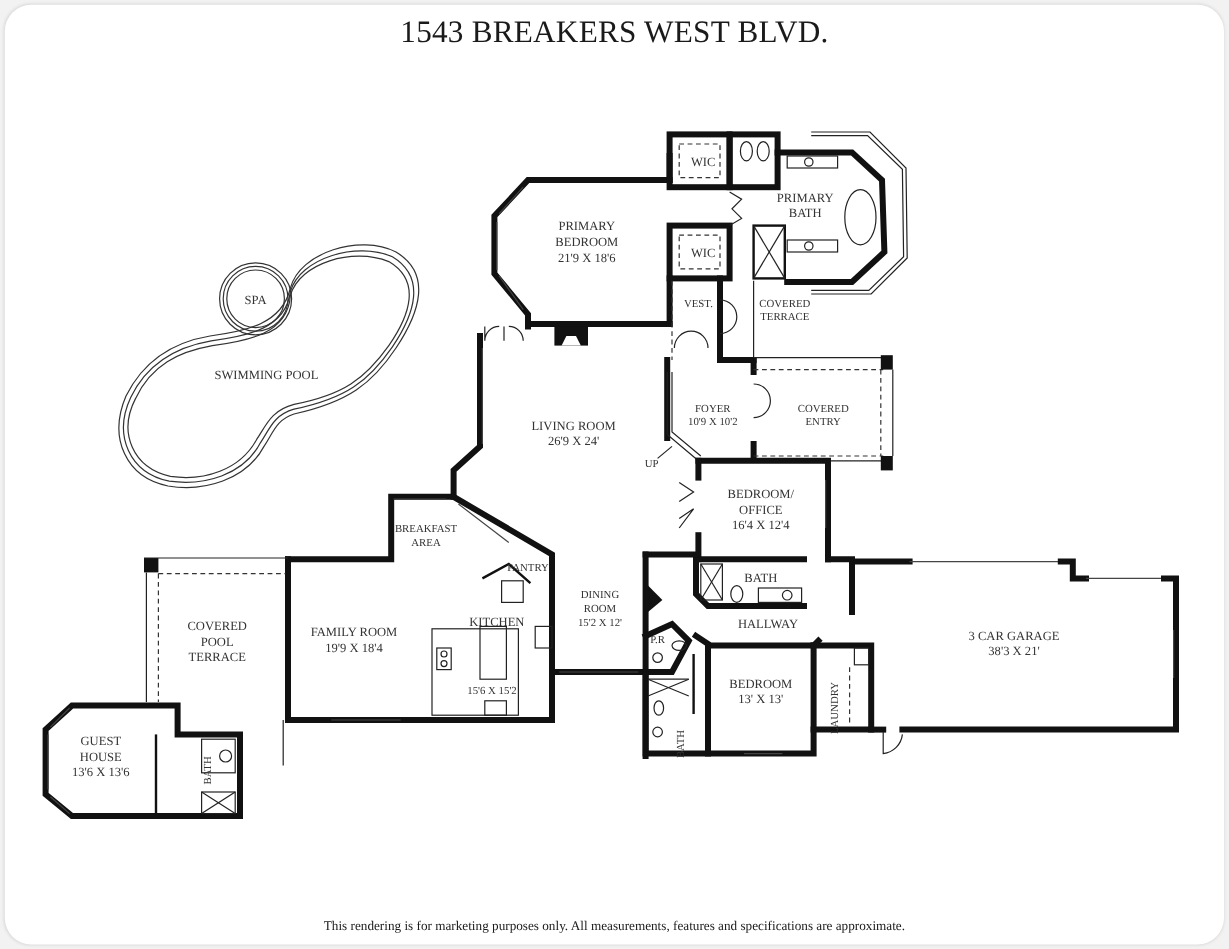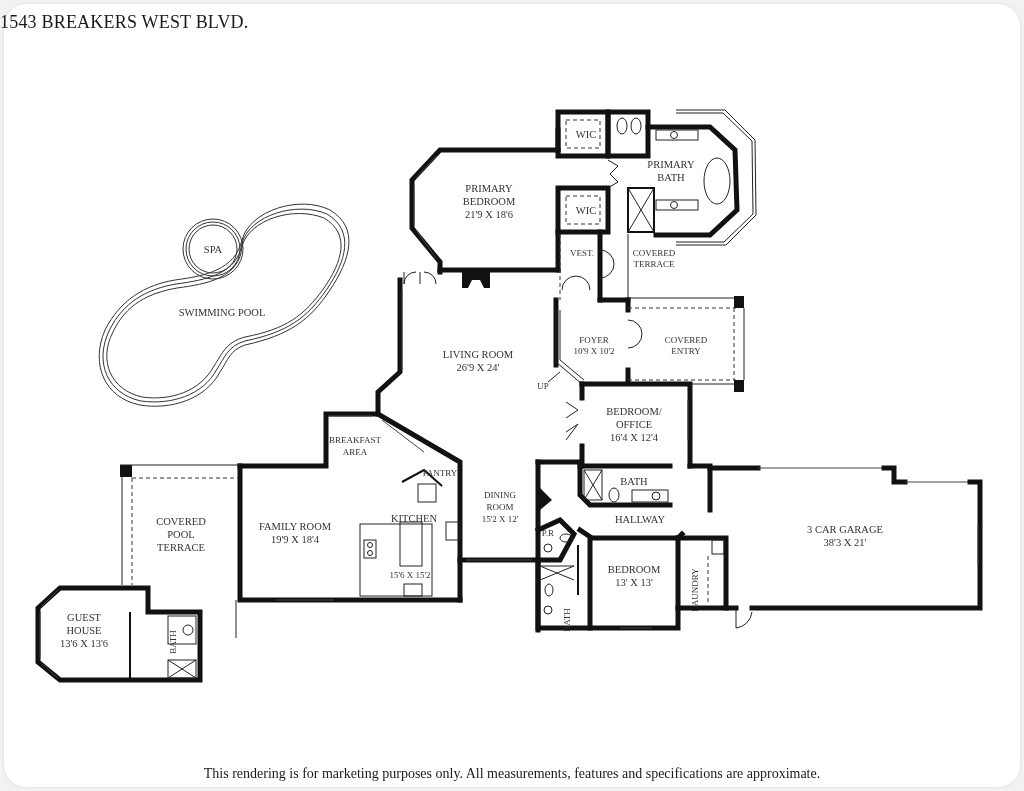--- a/index.html
+++ b/index.html
@@ -2,26 +2,26 @@
 <html><head>
 <meta charset="utf-8">
 <style>
   html, body { margin: 0; padding: 0; background: #f2f2f2; }
   body { width: 1024px; height: 791px; overflow: hidden; font-family: "Liberation Serif", serif; }
   .sheet {
     position: absolute; left: 4px; top: 4px; width: 1016px; height: 783px;
     background: #ffffff; border-radius: 22px; box-shadow: 0 0 3px rgba(0,0,0,0.12);
   }
   .title {
-    position: absolute; left: 0; width: 1024px; top: 12px; 
-    font-size: 18px; color: #1a1a1a; letter-spacing: 0.2px;
+    position: absolute; left: 0; width: 1024px; top: 12px; text-align: center;
+    font-size: 26px; color: #1a1a1a; letter-spacing: 0.2px;
   }
   .disclaimer {
     position: absolute; left: 0; width: 1024px; top: 766px; text-align: center;
-    font-size: 14px; color: #1a1a1a;
+    font-size: 11px; color: #1a1a1a;
   }
   svg.plan { position: absolute; left: 0; top: 0; }
   .wall { fill: none; stroke: #111; stroke-width: 5; stroke-linejoin: miter; stroke-linecap: square; }
   .wall-thin { fill: none; stroke: #111; stroke-width: 2; }
   .line { fill: none; stroke: #222; stroke-width: 1; }
   .dash { fill: none; stroke: #333; stroke-width: 1; stroke-dasharray: 4 3; }
   .win { fill: #fff; stroke: #444; stroke-width: 1; }
   .pool { fill: none; stroke: #333; stroke-width: 1; }
   .lbl { font-family: "Liberation Serif", serif; font-size: 10.5px; fill: #333; text-anchor: middle; }
   .lbl-sm { font-family: "Liberation Serif", serif; font-size: 9px; fill: #333; text-anchor: middle; }

